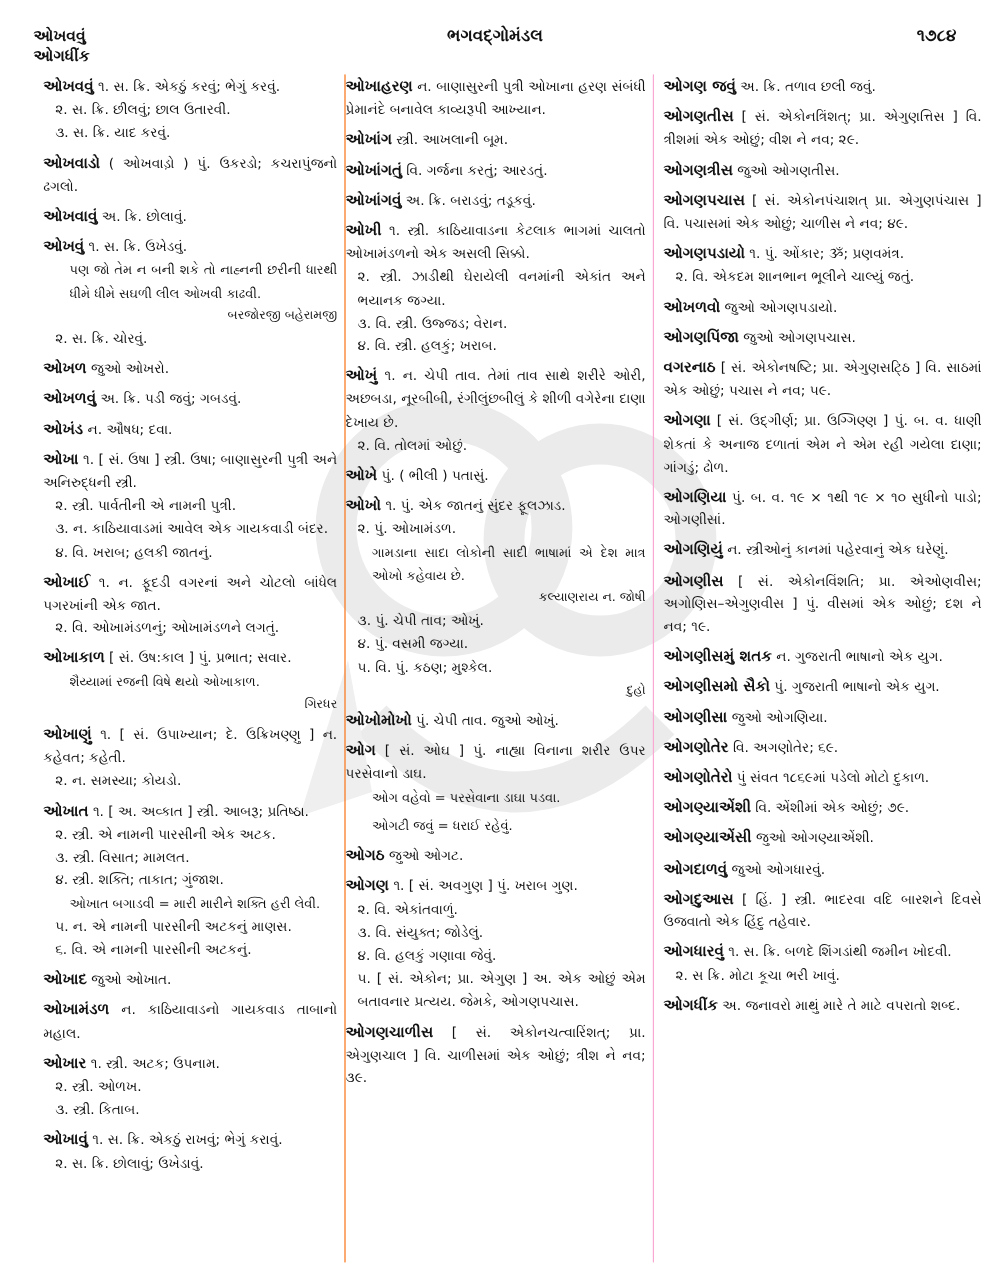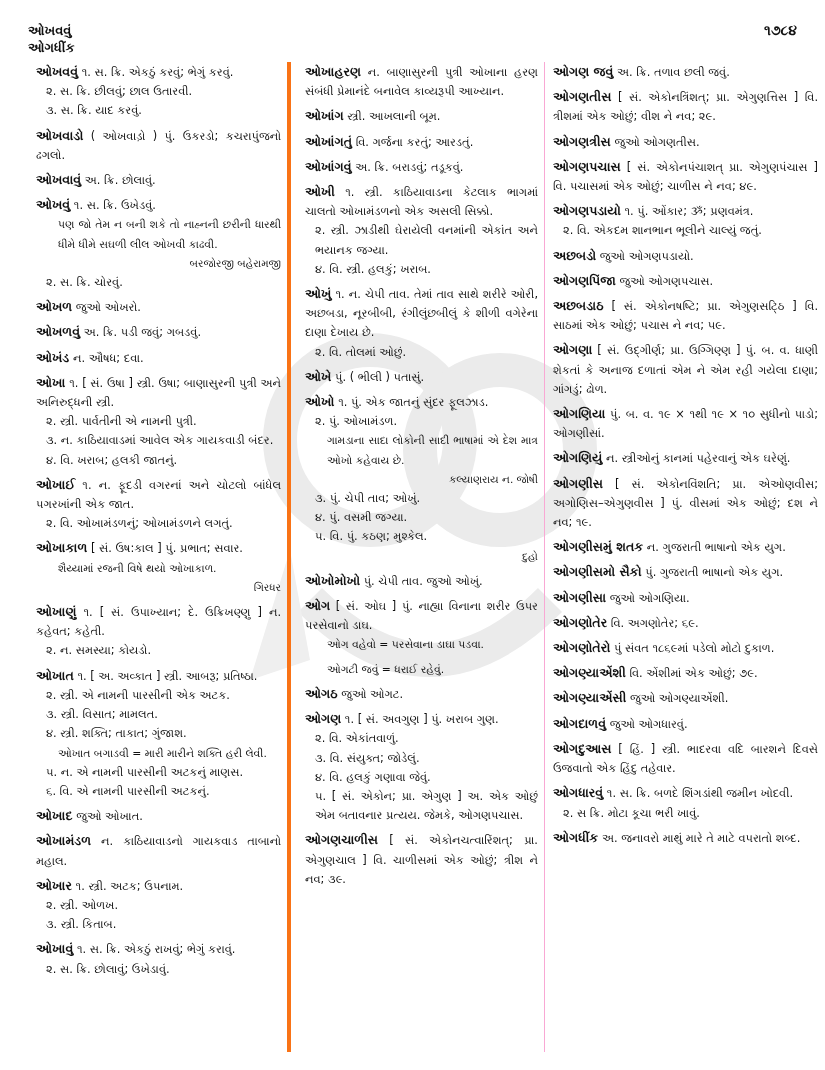--- a/index.html
+++ b/index.html
@@ -11,21 +11,21 @@
     position: absolute; left: 250px; top: 300px; width: 360px; height: 420px;
     pointer-events: none;
   }
   .header { position: absolute; top: 22px; left: 28px; right: 28px; height: 40px; }
   .guide { position: absolute; left: 0; top: 0; font-size: 13px; font-weight: bold; line-height: 17px; }
   .title { position: absolute; left: 0; right: 0; top: 0; text-align: center; font-size: 14px; font-weight: bold; }
   .pageno { position: absolute; right: 0; top: 0; font-size: 14px; font-weight: bold; }
   .columns { position: absolute; top: 62px; left: 36px; width: 782px; height: 990px; display: flex; }
   .col { box-sizing: border-box; height: 100%; overflow: hidden; font-size: 11.4px; line-height: 19.2px; }
   .col1 { width: 251px; padding-right: 6px; }
-  .col2 { width: 257px; border-left: 4px solid #f97316; padding: 0 6px 0 14px; }
+  .col2 { width: 257px; border-left: 1px solid #f97316; padding: 0 6px 0 0; }
   .col3 { width: 274px; border-left: 1px solid #f9a8d4; padding: 0 0 0 8px; }
   .entry { margin: 0 0 5px 0; text-align: justify; }
   .hw { font-weight: bold; font-size: 12.6px; }
   .sense { padding-left: 10px; }
   .quote { padding-left: 22px; font-size: 10.8px; }
   .cite { text-align: right; font-size: 10.5px; }
 </style>
 </head>
 <body>
 
@@ -36,20 +36,21 @@
     <path d="M60 300 Q180 420 300 300"></path>
   </g>
   <path d="M40 250 L0 380 L60 360 Z" fill="#efefef"></path>
 </svg>
 
 <div class="header">
   <div class="guide">
     <div>ઓખવવું</div>
     <div>ઓગધીંક</div>
   </div>
+  <div class="title">ભગવદ્ગોમંડલ</div>
   <div class="pageno">૧૭૮૪</div>
 </div>
 
 <div class="columns">
   <div class="col col1">
       <div class="entry">
         <div><span class="hw">ઓખવવું</span><span> </span><span>૧. સ. ક્રિ. એકઠું કરવું; ભેગું કરવું.</span></div>
         <div class="sense">૨. સ. ક્રિ. છીલવું; છાલ ઉતારવી.</div>
         <div class="sense">૩. સ. ક્રિ. યાદ કરવું.</div>
       </div>
@@ -127,20 +128,21 @@
       </div>
       <div class="entry">
         <div><span class="hw">ઓખાંગતું</span><span> </span><span>વિ. ગર્જના કરતું; આરડતું.</span></div>
       </div>
       <div class="entry">
         <div><span class="hw">ઓખાંગવું</span><span> </span><span>અ. ક્રિ. બરાડવું; તડૂકવું.</span></div>
       </div>
       <div class="entry">
         <div><span class="hw">ઓખી</span><span> </span><span>૧. સ્ત્રી. કાઠિયાવાડના કેટલાક ભાગમાં ચાલતો ઓખામંડળનો એક અસલી સિક્કો.</span></div>
         <div class="sense">૨. સ્ત્રી. ઝાડીથી ઘેરાયેલી વનમાંની એકાંત અને ભયાનક જગ્યા.</div>
+        <div class="sense">૩. વિ. સ્ત્રી. ઉજ્જડ; વેરાન.</div>
         <div class="sense">૪. વિ. સ્ત્રી. હલકું; ખરાબ.</div>
       </div>
       <div class="entry">
         <div><span class="hw">ઓખું</span><span> </span><span>૧. ન. ચેપી તાવ. તેમાં તાવ સાથે શરીરે ઓરી, અછબડા, નૂરબીબી, રંગીલુંછબીલું કે શીળી વગેરેના દાણા દેખાય છે.</span></div>
         <div class="sense">૨. વિ. તોલમાં ઓછું.</div>
       </div>
       <div class="entry">
         <div><span class="hw">ઓખે</span><span> </span><span>પું. ( ભીલી ) પતાસું.</span></div>
       </div>
       <div class="entry">
@@ -188,27 +190,27 @@
         <div><span class="hw">ઓગણત્રીસ</span><span> </span><span>જુઓ ઓગણતીસ.</span></div>
       </div>
       <div class="entry">
         <div><span class="hw">ઓગણપચાસ</span><span> </span><span>[ સં. એકોનપંચાશત્ પ્રા. એગુણપંચાસ ] વિ. પચાસમાં એક ઓછું; ચાળીસ ને નવ; ૪૯.</span></div>
       </div>
       <div class="entry">
         <div><span class="hw">ઓગણપડાયો</span><span> </span><span>૧. પું. ઓંકાર; ૐ; પ્રણવમંત્ર.</span></div>
         <div class="sense">૨. વિ. એકદમ શાનભાન ભૂલીને ચાલ્યું જતું.</div>
       </div>
       <div class="entry">
-        <div><span class="hw">અછબડો</span><span> </span><span>જુઓ ઓગણપડાયો.</span></div>
+        <div><span class="hw">ઓખળવો</span><span> </span><span>જુઓ ઓગણપડાયો.</span></div>
       </div>
       <div class="entry">
         <div><span class="hw">ઓગણપિંજા</span><span> </span><span>જુઓ ઓગણપચાસ.</span></div>
       </div>
       <div class="entry">
-        <div><span class="hw">અછબડાઠ</span><span> </span><span>[ સં. એકોનષષ્ટિ; પ્રા. એગુણસટ્ઠિ ] વિ. સાઠમાં એક ઓછું; પચાસ ને નવ; ૫૯.</span></div>
+        <div><span class="hw">વગરનાઠ</span><span> </span><span>[ સં. એકોનષષ્ટિ; પ્રા. એગુણસટ્ઠિ ] વિ. સાઠમાં એક ઓછું; પચાસ ને નવ; ૫૯.</span></div>
       </div>
       <div class="entry">
         <div><span class="hw">ઓગણા</span><span> </span><span>[ સં. ઉદ્ગીર્ણ; પ્રા. ઉગ્ગિણ્ણ ] પું. બ. વ. ધાણી શેકતાં કે અનાજ દળાતાં એમ ને એમ રહી ગયેલા દાણા; ગાંગડું; ઢોળ.</span></div>
       </div>
       <div class="entry">
         <div><span class="hw">ઓગણિયા</span><span> </span><span>પું. બ. વ. ૧૯ × ૧થી ૧૯ × ૧૦ સુધીનો પાડો; ઓગણીસાં.</span></div>
       </div>
       <div class="entry">
         <div><span class="hw">ઓગણિયું</span><span> </span><span>ન. સ્ત્રીઓનું કાનમાં પહેરવાનું એક ઘરેણું.</span></div>
       </div>

